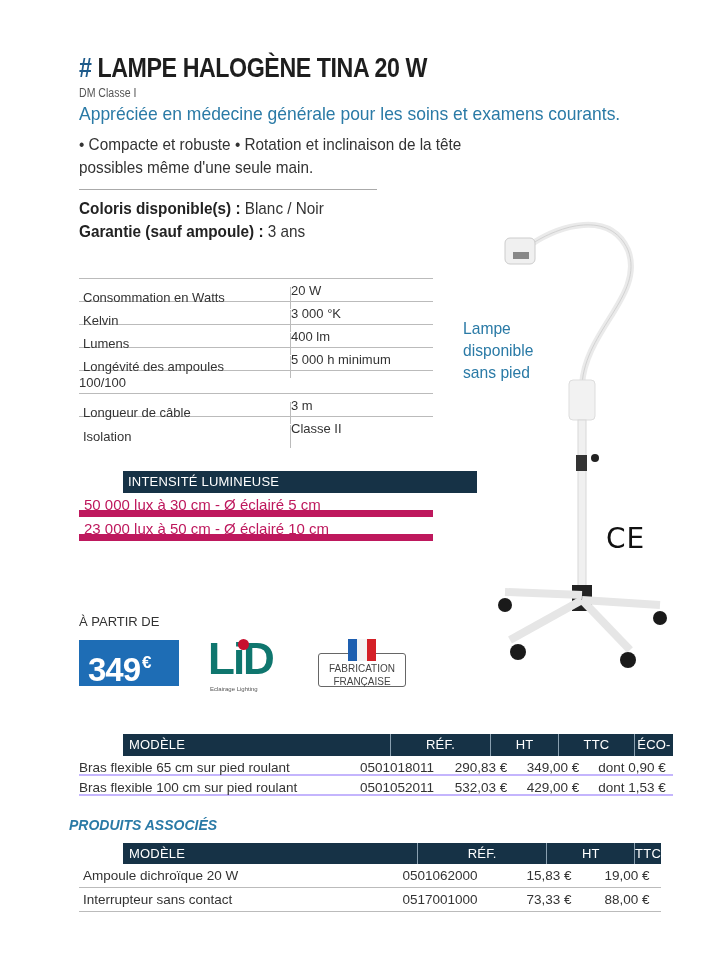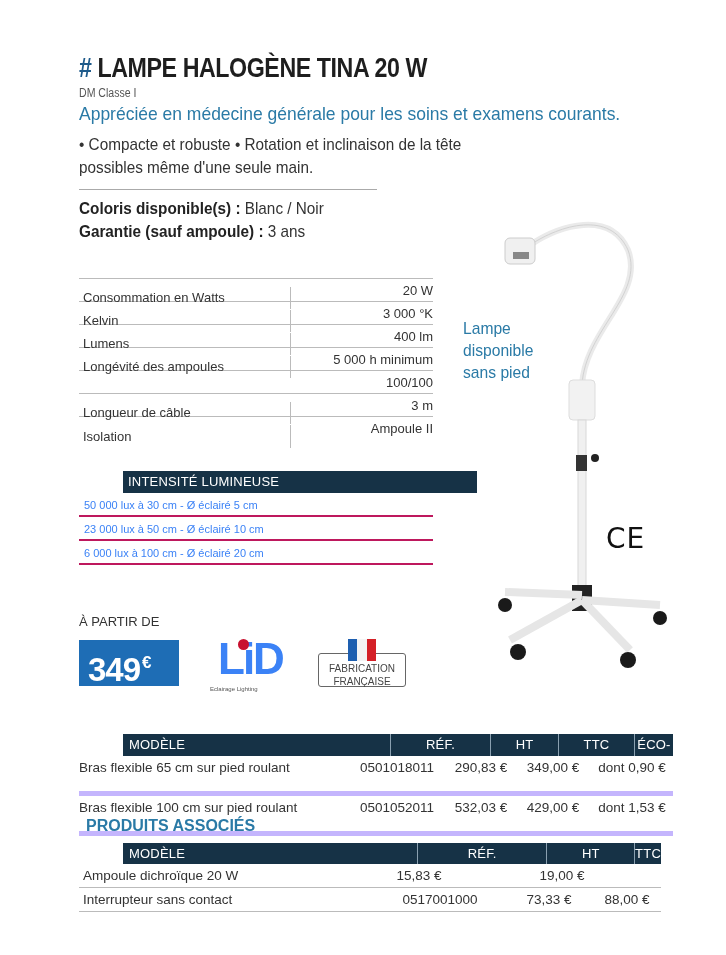--- a/index.html
+++ b/index.html
@@ -12,57 +12,57 @@
     .subtitle { left: 79px; top: 86px; font-size: 12px; color: #555; transform: scaleX(0.88); transform-origin: left top; }
     .tagline { left: 79px; top: 103px; font-size: 19px; color: #2a7aa6; white-space: nowrap; transform: scaleX(0.92); transform-origin: left top; }
     .desc { left: 79px; top: 133px; font-size: 17px; color: #333; line-height: 23px; width: 560px; transform: scaleX(0.9); transform-origin: left top; }
     .hr1 { left: 79px; top: 189px; width: 298px; height: 1px; background: #aaa; }
     .prop { left: 79px; font-size: 17px; color: #333; white-space: nowrap; transform: scaleX(0.9); transform-origin: left top; }
     .prop b { color: #222; }
 
     .spec-table { left: 79px; top: 278px; width: 354px; border-top: 1px solid #bbb; }
     .spec-row { display: flex; height: 23px; border-bottom: 1px solid #bbb; font-size: 13px; color: #333; align-items: center; }
     .spec-row .k { width: 212px; padding-left: 4px; border-right: 1px solid #bbb; height: 100%; display: flex; align-items: center; white-space: nowrap; margin-top: 15px; }
-    .spec-row .v { flex: 1; text-align: right; white-space: nowrap; }
+    .spec-row .v { flex: 1; text-align: left; white-space: nowrap; }
 
     .bar { background: #163246; color: #fff; font-size: 13px; letter-spacing: 0.2px; margin-left: 44px; }
     .int-head { left: 79px; top: 471px; width: 354px; height: 22px; padding-left: 5px; line-height: 22px; }
     .int-list { left: 79px; top: 493px; width: 354px; }
-    .int-row { height: 24px; line-height: 24px; border-bottom: 2px solid #be185d; font-size: 11px; padding-left: 5px; color: #3b82f6; white-space: nowrap; }
+    .int-row { height: 24px; line-height: 24px; border-bottom: 7px solid #be185d; font-size: 15px; padding-left: 5px; color: #be185d; white-space: nowrap; }
 
     .from { left: 79px; top: 614px; font-size: 13px; color: #333; }
     .price { left: 79px; top: 640px; width: 100px; height: 46px; background: #1e6db5; color: #fff; font-size: 33px; font-weight: bold; line-height: 46px; padding-left: 9px; letter-spacing: -1px; }
     .price sup { font-size: 17px; vertical-align: 13px; margin-left: 2px; }
 
     .lid { left: 206px; top: 636px; width: 92px; height: 60px; }
-    .lid-text { position: absolute; left: 12px; top: -2px; font-size: 44px; font-weight: bold; color: #3b82f6; letter-spacing: -2px; }
+    .lid-text { position: absolute; left: 2px; top: -2px; font-size: 44px; font-weight: bold; color: #0f766e; letter-spacing: -2px; }
     .lid-dot { position: absolute; left: 32px; top: 3px; width: 11px; height: 11px; background: #c8102e; border-radius: 50%; }
     .lid-sub { position: absolute; left: 4px; top: 50px; font-size: 6px; color: #555; white-space: nowrap; }
 
     .ff { left: 318px; top: 639px; width: 88px; height: 48px; }
     .ff-box { position: absolute; left: 0; top: 14px; width: 88px; height: 34px; border: 1px solid #666; border-radius: 3px; text-align: center; font-size: 10px; color: #444; line-height: 13px; padding-top: 4px; background: #fff; }
     .ff-flag { position: absolute; left: 30px; top: 0; width: 28px; height: 22px; display: flex; z-index: 2; }
     .ff-flag span { flex: 1; }
 
     .lamp-note { left: 463px; top: 318px; font-size: 17px; color: #2a7aa6; line-height: 22px; transform: scaleX(0.92); transform-origin: left top; }
     .ce { left: 606px; top: 522px; font-size: 28px; color: #111; font-family: "DejaVu Sans", sans-serif; letter-spacing: 1px; }
 
     .main-table { left: 79px; top: 734px; width: 594px; }
     .mt-head { display: flex; height: 22px; line-height: 22px; }
     .mt-head div { border-right: 1px solid #8aa0b0; }
     .mt-head div:last-child { border-right: none; }
-    .mt-row { display: flex; height: 40px; line-height: 24px; border-bottom: 5px solid #c4b5fd; font-size: 13.5px; color: #333; white-space: nowrap; }
+    .mt-row { display: flex; height: 20px; line-height: 24px; border-bottom: 2px solid #c4b5fd; font-size: 13.5px; color: #333; white-space: nowrap; }
     .c-model { width: 268px; padding-left: 6px; }
     .c-ref { width: 100px; text-align: center; }
     .c-ht { width: 68px; text-align: center; }
     .c-ttc { width: 76px; text-align: center; }
     .c-eco { flex: 1; text-align: center; }
     .mt-row .c-model { padding-left: 0; }
 
-    .assoc-title { left: 86px; top: 817px; font-size: 16px; font-weight: bold; color: #2a7aa6; }
+    .assoc-title { left: 69px; top: 817px; font-size: 14px; font-weight: bold; color: #2a7aa6; font-style: italic; }
     .assoc-table { left: 79px; top: 843px; width: 582px; }
     .at-head { display: flex; height: 21px; line-height: 21px; }
     .at-head div { border-right: 1px solid #8aa0b0; }
     .at-head div:last-child { border-right: none; }
     .at-row { display: flex; height: 24px; line-height: 24px; border-bottom: 1px solid #bbb; font-size: 13.5px; color: #333; white-space: nowrap; }
     .a-model { width: 296px; padding-left: 6px; }
     .a-ref { width: 130px; text-align: center; }
     .a-ht { width: 88px; text-align: center; }
     .a-ttc { flex: 1; text-align: center; }
     .at-row .a-model { padding-left: 4px; }
@@ -101,29 +101,28 @@
     </div>
   <div class="spec-row">
       <div class="v">100/100</div>
     </div>
   <div class="spec-row">
       <div class="k">Longueur de câble</div>
       <div class="v">3 m</div>
     </div>
   <div class="spec-row" style="border-bottom:none;">
       <div class="k">Isolation</div>
-      <div class="v">Ampoule II</div>
+      <div class="v">Classe II</div>
     </div>
 </div>
 
 <div class="abs bar int-head">INTENSITÉ LUMINEUSE</div>
 <div class="abs int-list">
   <div class="int-row">50 000 lux à 30 cm - Ø éclairé 5 cm</div>
   <div class="int-row">23 000 lux à 50 cm - Ø éclairé 10 cm</div>
-  <div class="int-row">6 000 lux à 100 cm - Ø éclairé 20 cm</div>
 </div>
 
 <div class="abs from">À PARTIR DE</div>
 <div class="abs price"><span>349</span><sup>€</sup></div>
 
 <div class="abs lid">
   <div class="lid-text">LiD</div>
   <div class="lid-dot"></div>
   <div class="lid-sub">Eclairage Lighting</div>
 </div>
@@ -199,20 +198,21 @@
 <div class="abs assoc-title">PRODUITS ASSOCIÉS</div>
 <div class="abs assoc-table">
   <div class="at-head bar">
     <div class="a-model">MODÈLE</div>
     <div class="a-ref">RÉF.</div>
     <div class="a-ht">HT</div>
     <div class="a-ttc">TTC</div>
   </div>
   <div class="at-row">
     <div class="a-model">Ampoule dichroïque 20 W</div>
+    <div class="a-ref">0501062000</div>
     <div class="a-ht">15,83 €</div>
     <div class="a-ttc">19,00 €</div>
   </div>
   <div class="at-row">
     <div class="a-model">Interrupteur sans contact</div>
     <div class="a-ref">0517001000</div>
     <div class="a-ht">73,33 €</div>
     <div class="a-ttc">88,00 €</div>
   </div>
 </div>

